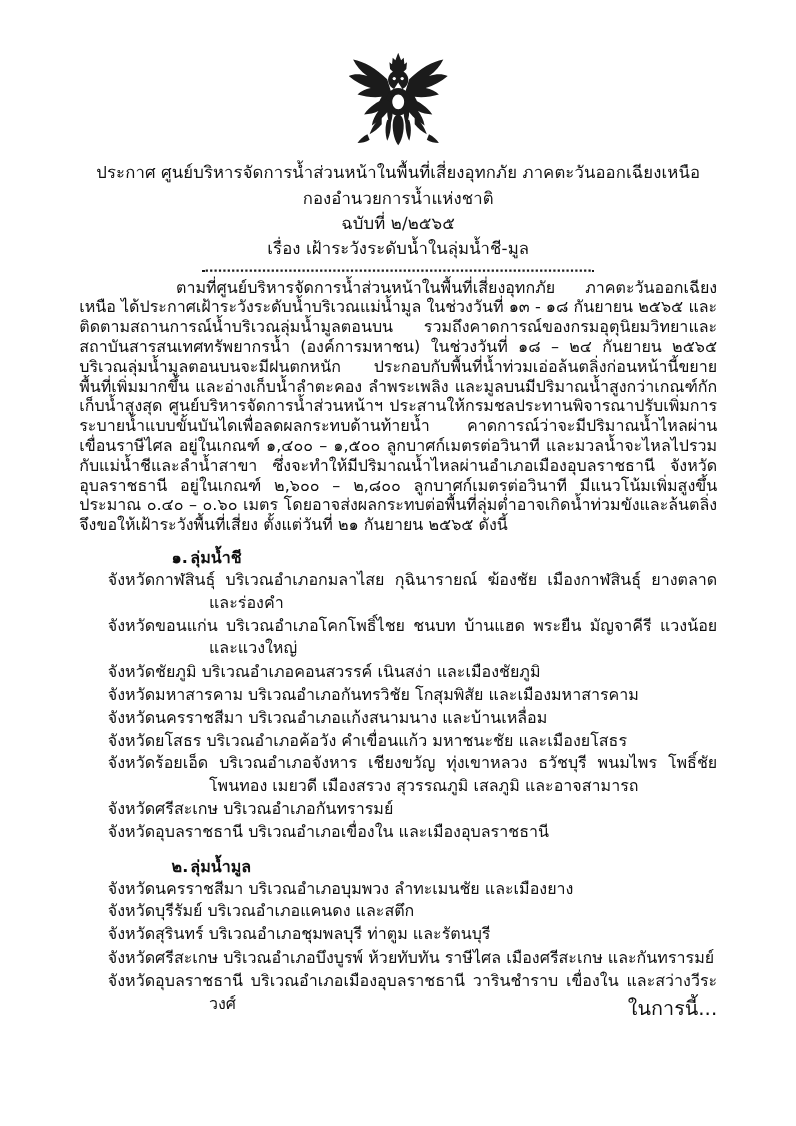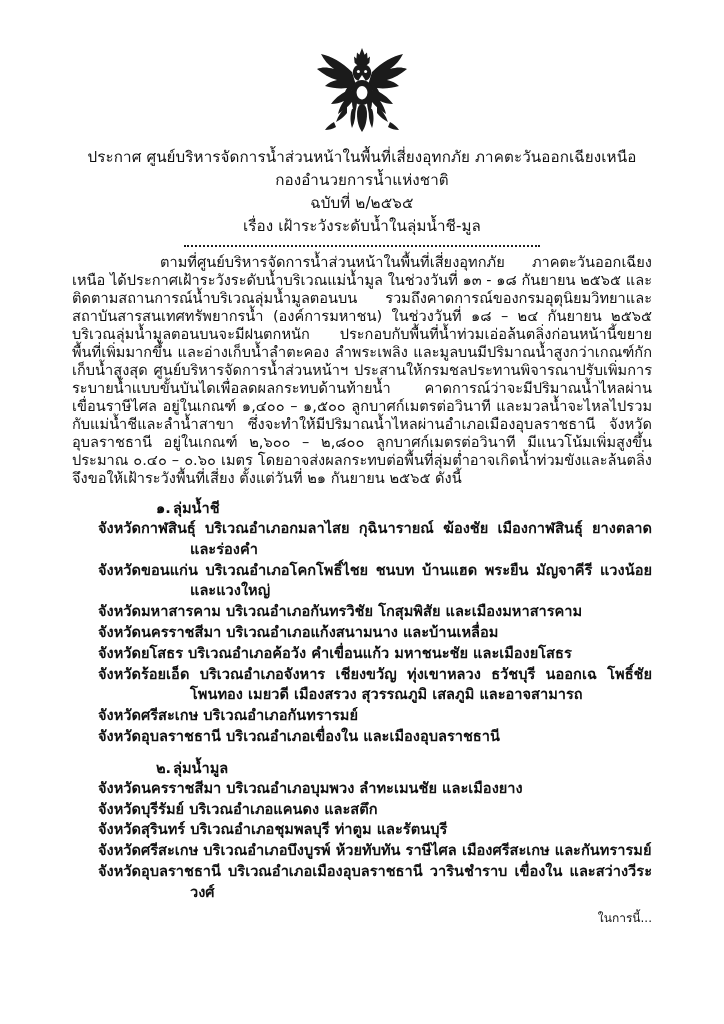--- a/index.html
+++ b/index.html
@@ -93,21 +93,20 @@
     padding-left: 84px;
   }
   .section-head .sec-num {
     display: inline-block;
     min-width: 17px;
   }
   .sub-list {
     list-style: none;
     margin: 0;
     padding: 0;
-    font-weight: bold;
   }
   .sub-item {
     font-size: 14.6px;
     line-height: 20.8px;
     padding-left: 118px;
     text-indent: -2px;
     text-align: justify;
     text-justify: inter-word;
   }
   .sub-item.wrapper {
@@ -117,21 +116,21 @@
   .sub-num {
     display: inline-block;
     min-width: 26px;
   }
 
   
   .footer {
     position: absolute;
     right: 72px;
     bottom: 52px;
-    font-size: 12px;
+    font-size: 18px;
     line-height: 20px;
     text-align: right;
   }
 </style>
 </head>
 <body>
 
 <div class="page">
 
   <div class="emblem-wrap">
@@ -185,24 +184,25 @@
 
   <p class="body-para"><span class="lead-indent"></span><span>ตามที่ศูนย์บริหารจัดการน้ำส่วนหน้าในพื้นที่เสี่ยงอุทกภัย ภาคตะวันออกเฉียงเหนือ ได้ประกาศเฝ้าระวังระดับน้ำบริเวณแม่น้ำมูล ในช่วงวันที่ ๑๓ - ๑๘ กันยายน ๒๕๖๕ และติดตามสถานการณ์น้ำบริเวณลุ่มน้ำมูลตอนบน รวมถึงคาดการณ์ของกรมอุตุนิยมวิทยาและสถาบันสารสนเทศทรัพยากรน้ำ (องค์การมหาชน) ในช่วงวันที่ ๑๘ – ๒๔ กันยายน ๒๕๖๕ บริเวณลุ่มน้ำมูลตอนบนจะมีฝนตกหนัก ประกอบกับพื้นที่น้ำท่วมเอ่อล้นตลิ่งก่อนหน้านี้ขยายพื้นที่เพิ่มมากขึ้น และอ่างเก็บน้ำลำตะคอง ลำพระเพลิง และมูลบนมีปริมาณน้ำสูงกว่าเกณฑ์กักเก็บน้ำสูงสุด ศูนย์บริหารจัดการน้ำส่วนหน้าฯ ประสานให้กรมชลประทานพิจารณาปรับเพิ่มการระบายน้ำแบบขั้นบันไดเพื่อลดผลกระทบด้านท้ายน้ำ คาดการณ์ว่าจะมีปริมาณน้ำไหลผ่านเขื่อนราษีไศล อยู่ในเกณฑ์ ๑,๔๐๐ – ๑,๕๐๐ ลูกบาศก์เมตรต่อวินาที และมวลน้ำจะไหลไปรวมกับแม่น้ำชีและลำน้ำสาขา ซึ่งจะทำให้มีปริมาณน้ำไหลผ่านอำเภอเมืองอุบลราชธานี จังหวัดอุบลราชธานี อยู่ในเกณฑ์ ๒,๖๐๐ – ๒,๘๐๐ ลูกบาศก์เมตรต่อวินาที มีแนวโน้มเพิ่มสูงขึ้นประมาณ ๐.๔๐ – ๐.๖๐ เมตร โดยอาจส่งผลกระทบต่อพื้นที่ลุ่มต่ำอาจเกิดน้ำท่วมขังและล้นตลิ่ง จึงขอให้เฝ้าระวังพื้นที่เสี่ยง ตั้งแต่วันที่ ๒๑ กันยายน ๒๕๖๕ ดังนี้</span></p>
 
   <div class="section">
     <div class="section-head">
       <span class="sec-num">๑.</span><span>ลุ่มน้ำชี</span>
     </div>
     <ul class="sub-list">
       <li class="sub-item wrapper"><span class="sub-num">๑.๑</span><span>จังหวัดกาฬสินธุ์ บริเวณอำเภอกมลาไสย กุฉินารายณ์ ฆ้องชัย เมืองกาฬสินธุ์ ยางตลาด และร่องคำ</span></li>
       <li class="sub-item wrapper"><span class="sub-num">๑.๒</span><span>จังหวัดขอนแก่น บริเวณอำเภอโคกโพธิ์ไชย ชนบท บ้านแฮด พระยืน มัญจาคีรี แวงน้อย และแวงใหญ่</span></li>
+      <li class="sub-item wrapper"><span class="sub-num">๑.๓</span><span>จังหวัดชัยภูมิ บริเวณอำเภอคอนสวรรค์ เนินสง่า และเมืองชัยภูมิ</span></li>
       <li class="sub-item wrapper"><span class="sub-num">๑.๕</span><span>จังหวัดมหาสารคาม บริเวณอำเภอกันทรวิชัย โกสุมพิสัย และเมืองมหาสารคาม</span></li>
       <li class="sub-item wrapper"><span class="sub-num">๑.๔</span><span>จังหวัดนครราชสีมา บริเวณอำเภอแก้งสนามนาง และบ้านเหลื่อม</span></li>
       <li class="sub-item wrapper"><span class="sub-num">๑.๖</span><span>จังหวัดยโสธร บริเวณอำเภอค้อวัง คำเขื่อนแก้ว มหาชนะชัย และเมืองยโสธร</span></li>
-      <li class="sub-item wrapper"><span class="sub-num">๑.๗</span><span>จังหวัดร้อยเอ็ด บริเวณอำเภอจังหาร เชียงขวัญ ทุ่งเขาหลวง ธวัชบุรี นออกเฉ โพธิ์ชัย โพนทอง เมยวดี เมืองสรวง สุวรรณภูมิ เสลภูมิ และอาจสามารถ</span></li>
+      <li class="sub-item wrapper"><span class="sub-num">๑.๗</span><span>จังหวัดร้อยเอ็ด บริเวณอำเภอจังหาร เชียงขวัญ ทุ่งเขาหลวง ธวัชบุรี พนมไพร โพธิ์ชัย โพนทอง เมยวดี เมืองสรวง สุวรรณภูมิ เสลภูมิ และอาจสามารถ</span></li>
       <li class="sub-item wrapper"><span class="sub-num">๑.๘</span><span>จังหวัดศรีสะเกษ บริเวณอำเภอกันทรารมย์</span></li>
       <li class="sub-item wrapper"><span class="sub-num">๑.๙</span><span>จังหวัดอุบลราชธานี บริเวณอำเภอเขื่องใน และเมืองอุบลราชธานี</span></li>
     </ul>
   </div>
 
   <div class="section">
     <div class="section-head">
       <span class="sec-num">๒.</span><span>ลุ่มน้ำมูล</span>
     </div>
     <ul class="sub-list">

